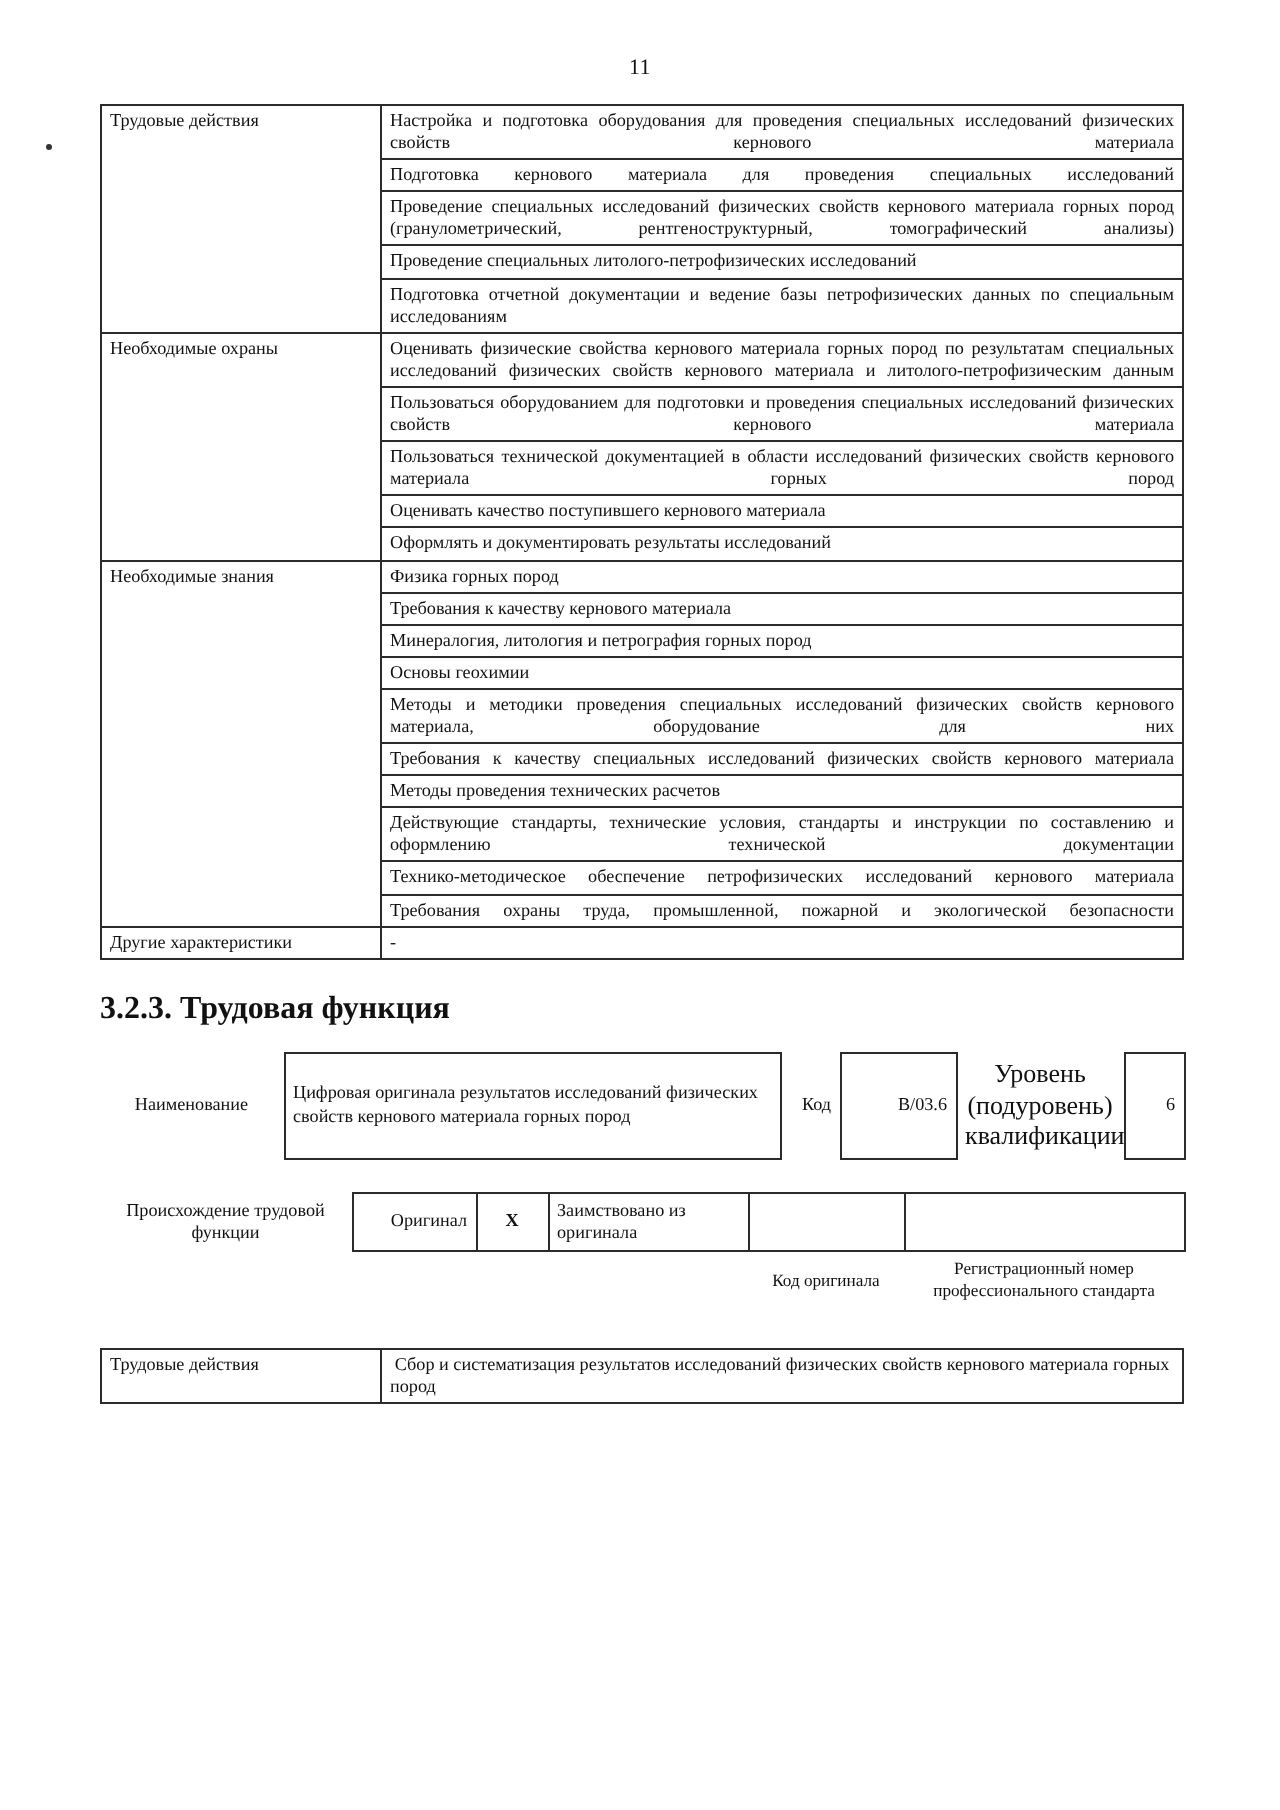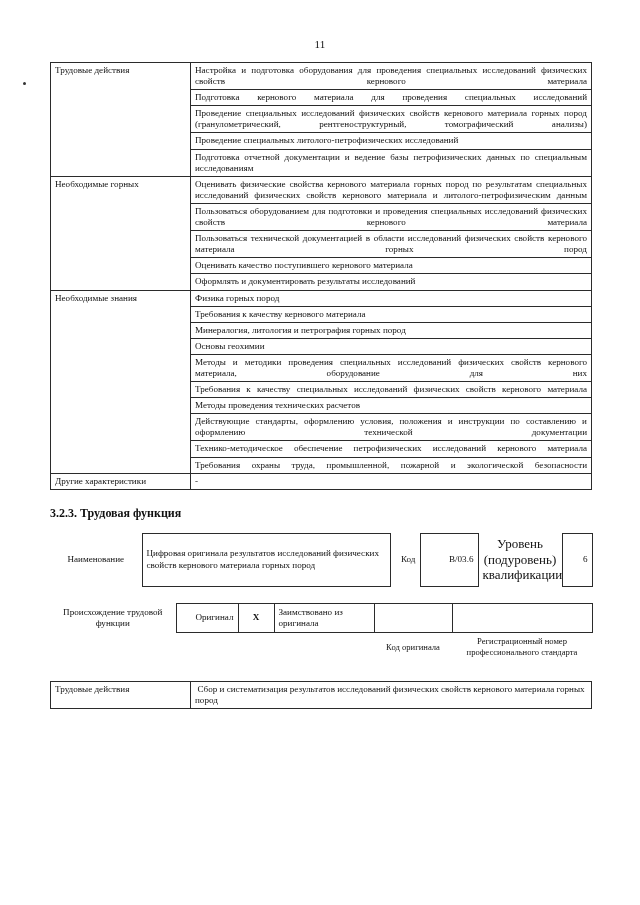--- a/index.html
+++ b/index.html
@@ -18,21 +18,21 @@
   .page {
     position: relative;
     width: 640px;
     height: 905px;
     box-sizing: border-box;
     padding: 0;
   }
   .page-number {
     text-align: center;
     font-size: 11px;
-    margin-top: 38px;
+    margin-top: 28px;
     margin-bottom: 12px;
     letter-spacing: .2px;
   }
   .tick {
     position: absolute;
     left: 23px;
     top: 44px;
     width: 3px;
     height: 3px;
     background: #333;
@@ -61,21 +61,21 @@
     text-align: left;
     text-align-last: left;
     white-space: nowrap;
   }
   table.doc td.nojust {
     text-align: center;
     text-align-last: left;
   }
 
   h3.section {
-    font-size: 12px;
+    font-size: 16px;
     font-weight: bold;
     margin: 16px 0 12px 0;
     font-family: "Liberation Serif", serif;
   }
 
   
   table.fn {
     width: 100%;
     border-collapse: collapse;
     table-layout: fixed;
@@ -139,21 +139,21 @@
           <td>Проведение специальных исследований физических свойств кернового материала горных пород (гранулометрический, рентгеноструктурный, томографический анализы)</td>
         </tr>
         <tr>
           <td class="nojust">Проведение специальных литолого-петрофизических исследований</td>
         </tr>
         <tr>
           <td>Подготовка отчетной документации и ведение базы петрофизических данных по специальным исследованиям</td>
         </tr>
 
         <tr>
-          <td class="label" rowspan="5">Необходимые горных</td>
+          <td class="label" rowspan="5">Необходимые охраны</td>
           <td>Оценивать физические свойства кернового материала горных пород по результатам специальных исследований физических свойств кернового материала и литолого-петрофизическим данным</td>
         </tr>
         <tr>
           <td>Пользоваться оборудованием для подготовки и проведения специальных исследований физических свойств кернового материала</td>
         </tr>
         <tr>
           <td>Пользоваться технической документацией в области исследований физических свойств кернового материала горных пород</td>
         </tr>
         <tr>
           <td class="nojust">Оценивать качество поступившего кернового материала</td>
@@ -178,21 +178,21 @@
         <tr>
           <td>Методы и методики проведения специальных исследований физических свойств кернового материала, оборудование для них</td>
         </tr>
         <tr>
           <td>Требования к качеству специальных исследований физических свойств кернового материала</td>
         </tr>
         <tr>
           <td class="nojust">Методы проведения технических расчетов</td>
         </tr>
         <tr>
-          <td>Действующие стандарты, оформлению условия, положения и инструкции по составлению и оформлению технической документации</td>
+          <td>Действующие стандарты, технические условия, стандарты и инструкции по составлению и оформлению технической документации</td>
         </tr>
         <tr>
           <td>Технико-методическое обеспечение петрофизических исследований кернового материала</td>
         </tr>
         <tr>
           <td>Требования охраны труда, промышленной, пожарной и экологической безопасности</td>
         </tr>
 
         <tr>
           <td class="label">Другие характеристики</td>

